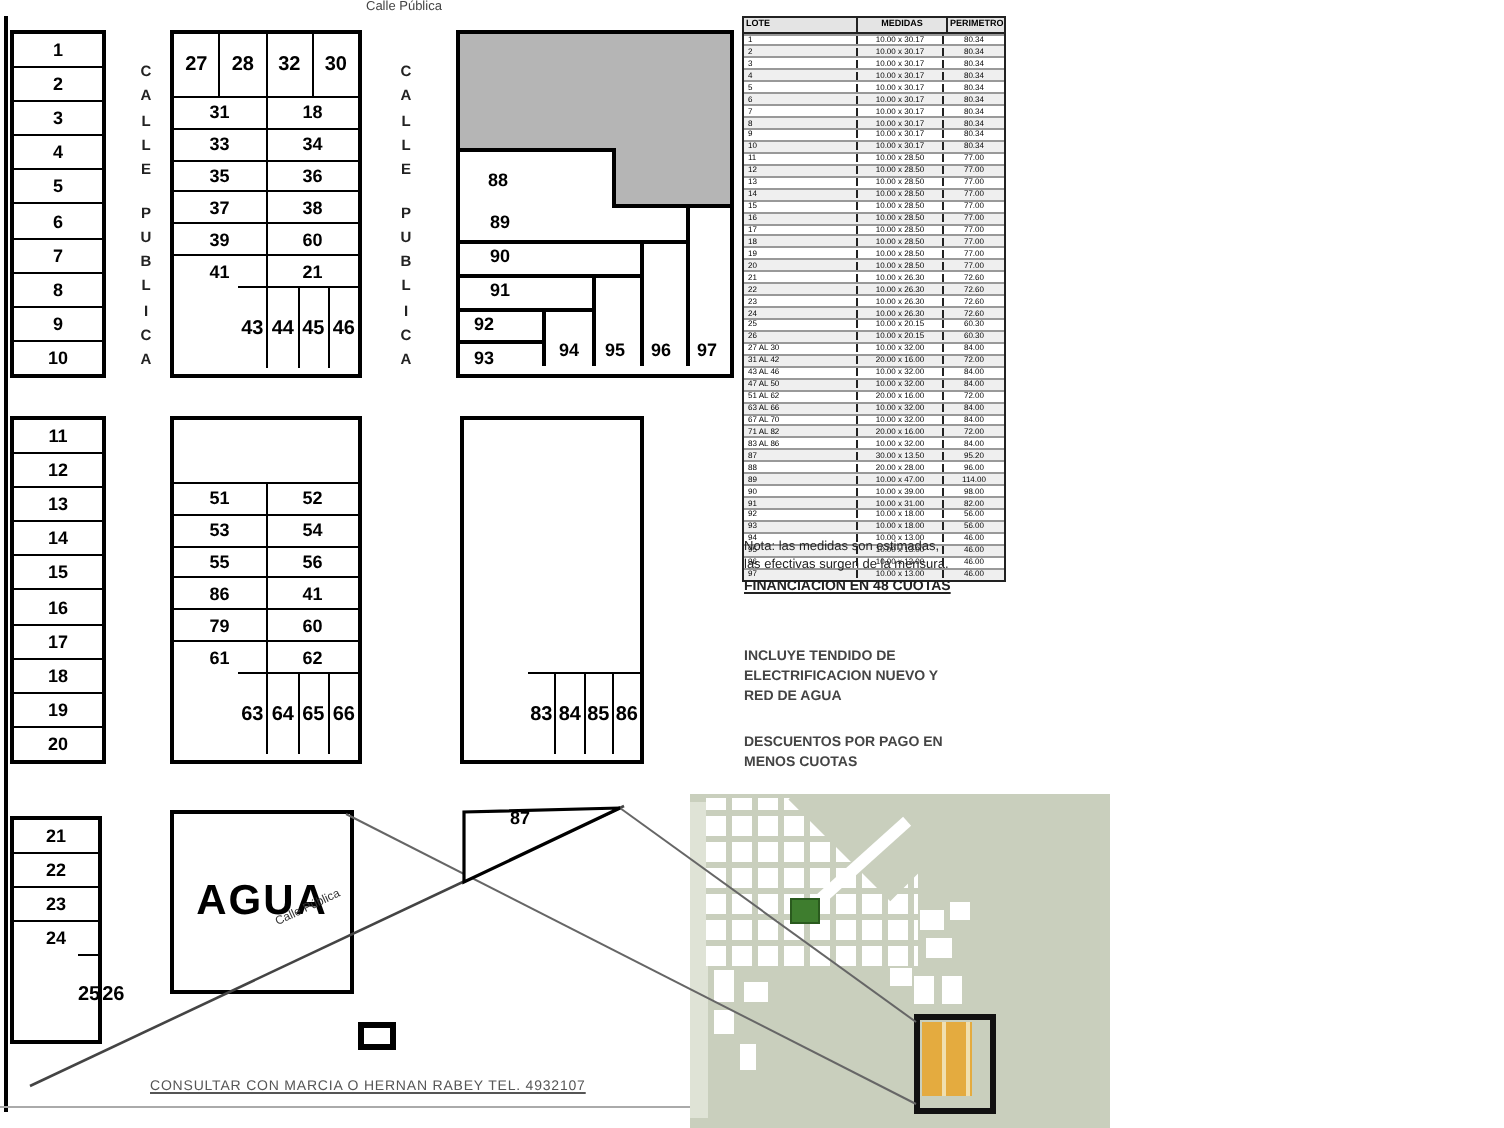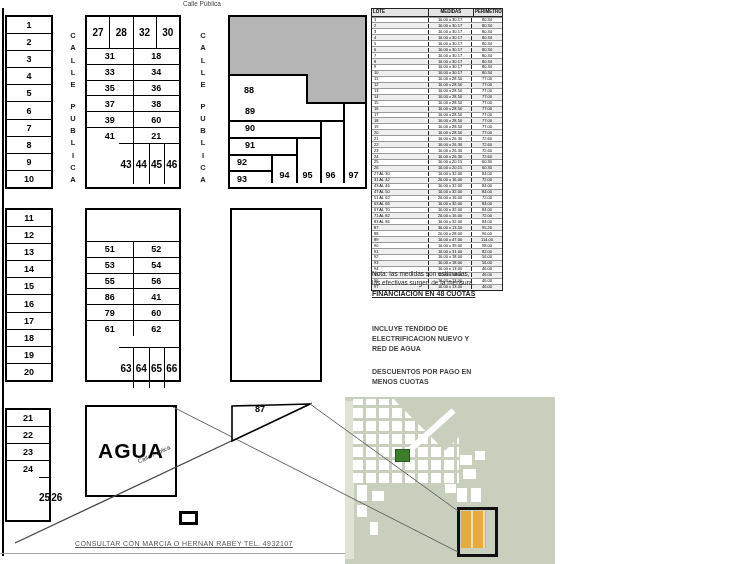--- a/index.html
+++ b/index.html
@@ -247,29 +247,35 @@
         </div>
         <div class="pairrow">
           <div class="cell">79</div>
           <div class="cell">60</div>
         </div>
         <div class="pairrow">
           <div class="cell">61</div>
           <div class="cell">62</div>
         </div>
       </div>
-    <div class="row4 bottom" style="top:137px;height:40px;">
+    <div class="row4 bottom" style="top:126px;height:40px;">
         <div class="cell">63</div>
         <div class="cell">64</div>
         <div class="cell">65</div>
         <div class="cell">66</div>
       </div>
   </div>
 
   <div class="block" style="left:230px;top:208px;width:88px;height:170px;">
+    <div class="row4 bottom" style="top:126px;height:40px;">
+        <div class="cell">83</div>
+        <div class="cell">84</div>
+        <div class="cell">85</div>
+        <div class="cell">86</div>
+      </div>
   </div>
 
   <div class="block" style="left:5px;top:408px;width:42px;height:110px;">
     <div class="pairs" style="top:0;height:67px;flex-direction:column;">
       <div class="lotcol" style="position:static;border:none;height:67px;">
           <div class="cell">21</div>
           <div class="cell">22</div>
           <div class="cell">23</div>
           <div class="cell">24</div>
         </div>

